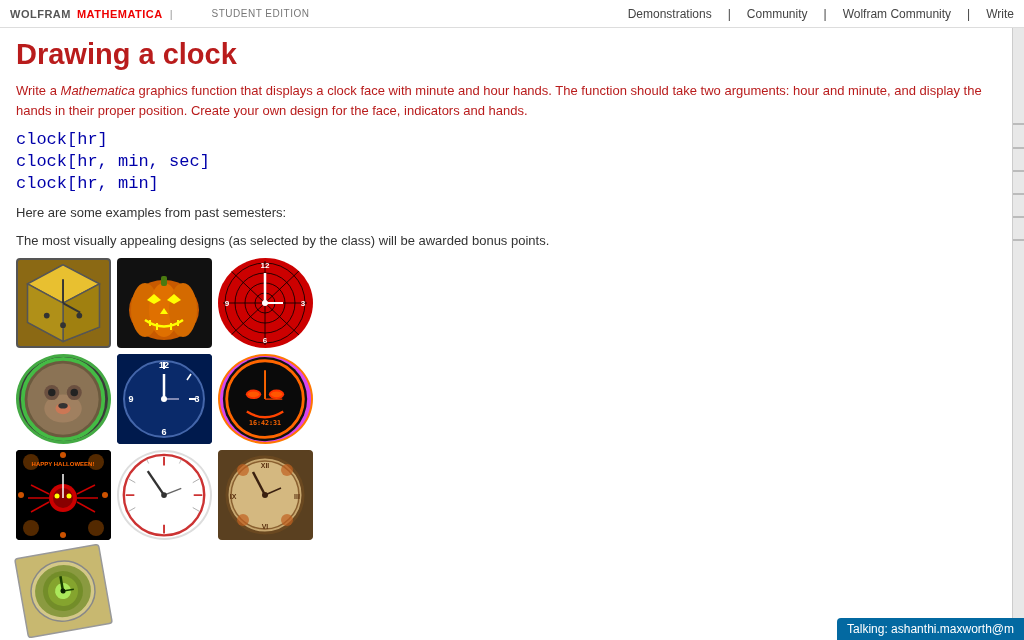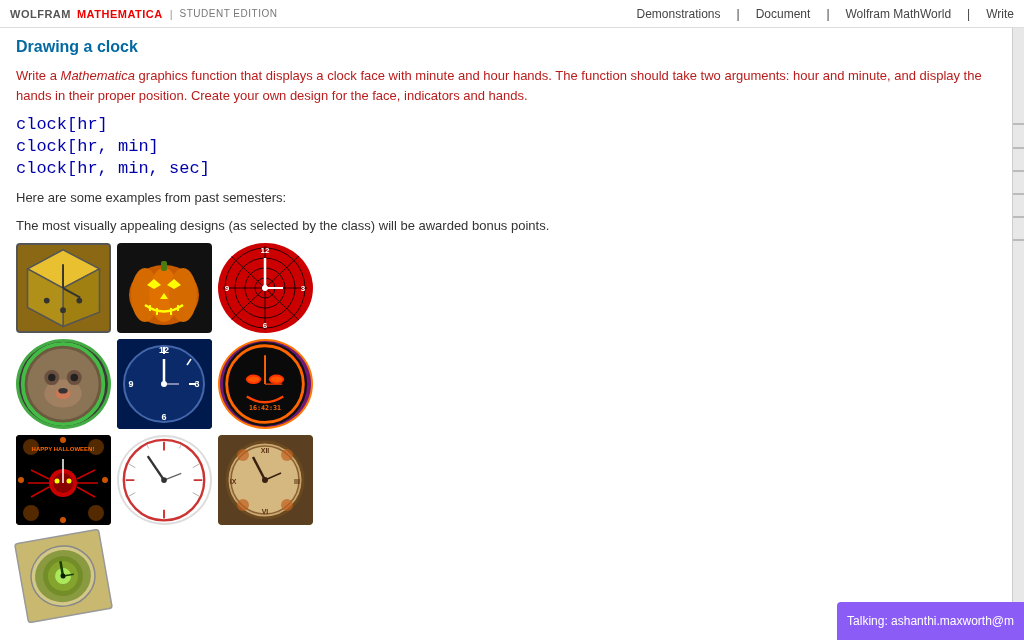--- a/index.html
+++ b/index.html
@@ -35,20 +35,21 @@
       letter-spacing: 0.5px;
     }
     #topbar-left .separator {
       color: #999;
       margin: 0 3px;
     }
     #topbar-left .student-text {
       color: #777;
       font-size: 10px;
       letter-spacing: 0.5px;
+      margin-left: 32px;
     }
     #topbar-right {
       display: flex;
       align-items: flex-start;
       gap: 16px;
       font-size: 12px;
       color: #444;
     }
     #topbar-right span {
       cursor: pointer;
@@ -63,23 +64,23 @@
       overflow: hidden;
     }
     #content {
       flex: 1;
       overflow-y: auto;
       padding: 10px 16px 20px 16px;
     }
 
     
     h1.page-title {
-      font-size: 16px;
+      font-size: 29px;
       font-weight: bold;
-      color: #0369a1;
+      color: #b91c1c;
       margin-bottom: 10px;
     }
 
     
     .intro-text {
       font-size: 13px;
       line-height: 1.5;
       margin-bottom: 10px;
       color: #b91c1c;
     }
@@ -140,41 +141,41 @@
     }
     .clock-dog {
       background: #3a3a3a;
       border-radius: 50%;
       border: 3px solid #4a4;
     }
     .clock-blue {
       background: #001a4d;
     }
     .clock-demon {
-      background: #701a75;
+      background: #d946ef;
       border: 2px solid #f70;
       border-radius: 50%;
     }
     .clock-halloween {
       background: #000;
     }
     .clock-vintage {
       background: #8B7355;
       border-radius: 4px;
     }
 
     
     #statusbar {
       position: fixed;
       bottom: 0;
       right: 0;
-      background: #8b5cf6;
+      background: #0369a1;
       color: #fff;
       font-size: 12px;
-      padding: 12px 10px;
+      padding: 4px 10px;
       border-radius: 4px 0 0 0;
     }
 
     
     #content::-webkit-scrollbar { width: 12px; }
     #content::-webkit-scrollbar-track { background: #f0f0f0; }
     #content::-webkit-scrollbar-thumb { background: #bbb; border-radius: 2px; }
 
     
     .right-rail {
@@ -196,41 +197,41 @@
 <div id="topbar">
   <div id="topbar-left">
     <span class="wolfram-text">WOLFRAM</span>
     <span style="margin-left:2px;" class="mathematica-text">MATHEMATICA</span>
     <span class="separator">|</span>
     <span class="student-text">STUDENT EDITION</span>
   </div>
   <div id="topbar-right">
     <span>Demonstrations</span>
     <span class="pipe">|</span>
-    <span>Document</span>
+    <span>Community</span>
     <span class="pipe">|</span>
-    <span>Wolfram MathWorld</span>
+    <span>Wolfram Community</span>
     <span class="pipe">|</span>
     <span>Write</span>
   </div>
 </div>
 
 <div id="main-container">
   <div id="content">
 
     <h1 class="page-title">Drawing a clock</h1>
 
     <p class="intro-text">
       <span>Write a </span><em>Mathematica</em><span> graphics function that displays a clock face with minute and hour hands. The function should take two arguments: hour and minute, and display the hands in their proper position. Create your own design for the face, indicators and hands.</span>
     </p>
 
     <div class="code-block">
       <span class="code-line">clock[hr]</span>
+      <span class="code-line">clock[hr, min, sec]</span>
       <span class="code-line">clock[hr, min]</span>
-      <span class="code-line">clock[hr, min, sec]</span>
     </div>
 
 
     <p class="section-text">Here are some examples from past semesters:</p>
 
     <p class="section-text">The most visually appealing designs (as selected by the class) will be awarded bonus points.</p>
 
     <div class="image-grid">
 
       <div class="clock-img clock-dice">

